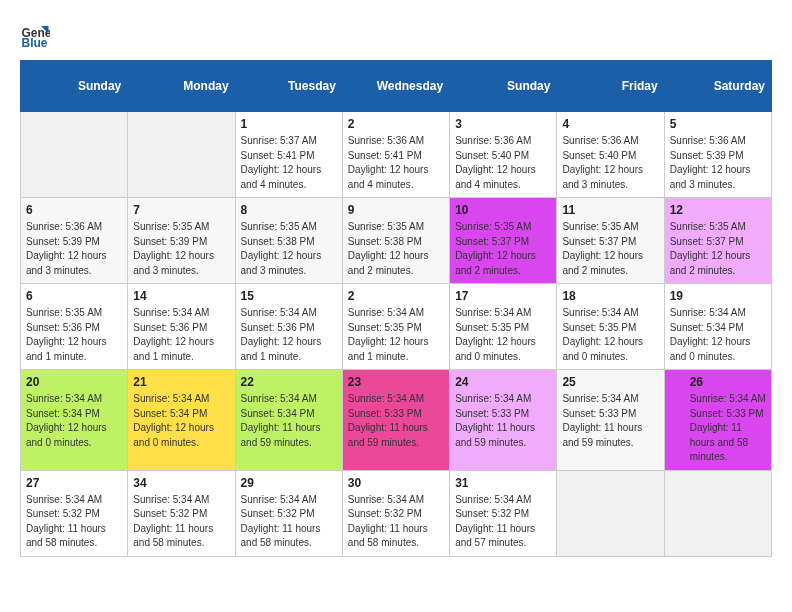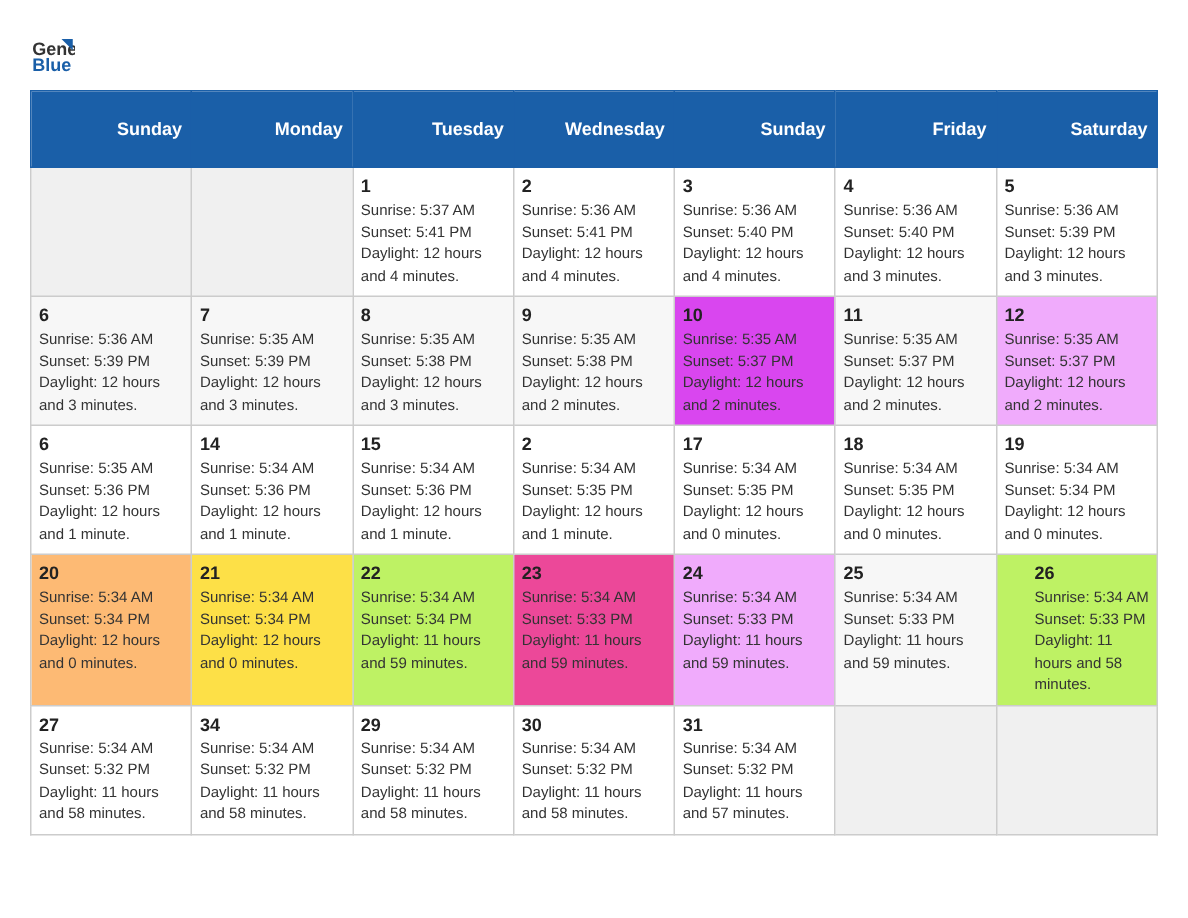--- a/index.html
+++ b/index.html
@@ -227,21 +227,21 @@
 Daylight: 12 hours and 0 minutes.</div>
         </td>
         <td>
           <div class="day-number">19</div>
           <div class="day-info" style="white-space: pre-line;">Sunrise: 5:34 AM
 Sunset: 5:34 PM
 Daylight: 12 hours and 0 minutes.</div>
         </td>
       </tr>
       <tr>
-        <td style="background: #fdba74;">
+        <td style="background: #bef264;">
           <div class="day-number">20</div>
           <div class="day-info" style="white-space: pre-line;">Sunrise: 5:34 AM
 Sunset: 5:34 PM
 Daylight: 12 hours and 0 minutes.</div>
         </td>
         <td style="background: #fde047;">
           <div class="day-number">21</div>
           <div class="day-info" style="white-space: pre-line;">Sunrise: 5:34 AM
 Sunset: 5:34 PM
 Daylight: 12 hours and 0 minutes.</div>
@@ -263,21 +263,21 @@
           <div class="day-info" style="white-space: pre-line;">Sunrise: 5:34 AM
 Sunset: 5:33 PM
 Daylight: 11 hours and 59 minutes.</div>
         </td>
         <td style="background: rgb(247, 247, 247);">
           <div class="day-number">25</div>
           <div class="day-info" style="white-space: pre-line;">Sunrise: 5:34 AM
 Sunset: 5:33 PM
 Daylight: 11 hours and 59 minutes.</div>
         </td>
-        <td style="background: #bef264; padding-left: 25px;">
+        <td style="background: #d946ef; padding-left: 25px;">
           <div class="day-number">26</div>
           <div class="day-info" style="white-space: pre-line;">Sunrise: 5:34 AM
 Sunset: 5:33 PM
 Daylight: 11 hours and 58 minutes.</div>
         </td>
       </tr>
       <tr>
         <td>
           <div class="day-number">27</div>
           <div class="day-info" style="white-space: pre-line;">Sunrise: 5:34 AM

